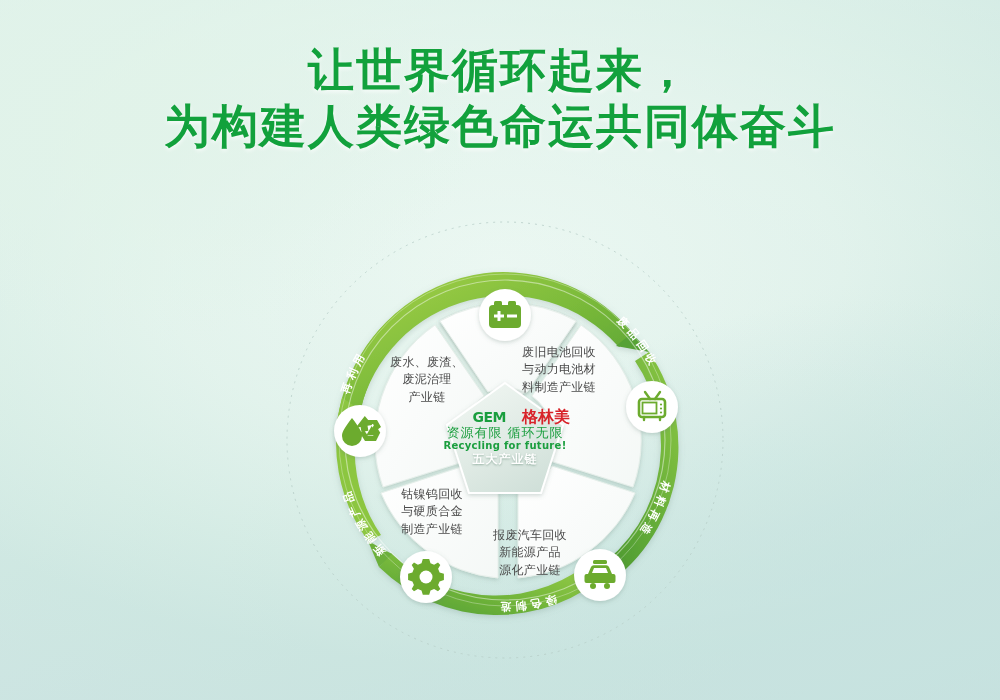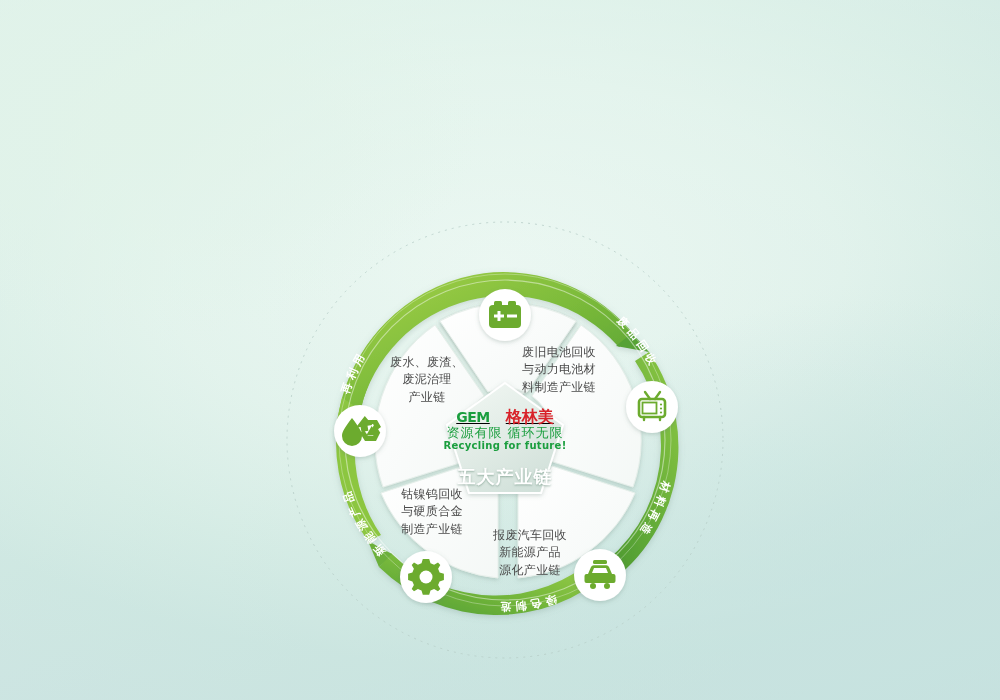--- a/index.html
+++ b/index.html
@@ -49,42 +49,46 @@
     position:absolute;z-index:7;color:#4a4a4a;font-size:12px;line-height:1.45;
     text-align:center;letter-spacing:.3px;width:108px;
     font-family:"DejaVu Sans","Liberation Sans",sans-serif;
     pointer-events:none;
   }
   .lbl-battery{left:505px;top:344px;}
   .lbl-water{left:375px;top:354px;width:104px;}
   .lbl-ewaste{left:583px;top:450px;width:104px;}
   .lbl-metal{left:380px;top:486px;width:104px;}
   .lbl-auto{left:478px;top:527px;width:104px;}
-  .logo-row{display:flex;align-items:center;justify-content:center;gap:16px;height:15px;text-decoration:underline;}
+  .logo-row{display:flex;align-items:center;justify-content:flex-end;gap:16px;height:15px;}
   .logo-gem{
     font-family:"DejaVu Sans","Liberation Sans",sans-serif;
     font-weight:bold;font-size:14px;color:#1a9e3e;letter-spacing:-.5px;
     line-height:1;
   }
   .logo-cn{font-size:16px;font-weight:bold;color:#d8232a;line-height:1;letter-spacing:0;}
   .logo-slogan{font-size:13px;color:#1a9e3e;letter-spacing:1px;margin-top:2px;line-height:1;}
   .logo-eng{font-size:10px;color:#1a9e3e;letter-spacing:.3px;margin-top:2px;line-height:1;font-weight:bold;}
   .centre-sub{
-    margin-top:14px;font-size:18px;font-weight:bold;color:#ffffff;letter-spacing:1px;
+    font-size:12px;font-weight:bold;color:#ffffff;letter-spacing:1px;
     text-shadow:0 1px 2px rgba(90,130,110,.55);
   }
 
   
   .arc-text{font-size:11px;fill:#ffffff;letter-spacing:4px;font-weight:bold;}
 </style>
 </head>
 <body>
 
 <div id="poster">
 
+  <div class="headline">
+    <span class="line l1">让世界循环起来，</span>
+    <span class="line l2">为构建人类绿色命运共同体奋斗</span>
+  </div>
 
   <div id="diagram">
     <svg viewBox="0 0 450 450" xmlns="http://www.w3.org/2000/svg">
       <defs>
         <linearGradient id="gRingA" x1="0%" y1="0%" x2="100%" y2="100%">
           <stop offset="0%" stop-color="#a6d24a"></stop>
           <stop offset="50%" stop-color="#7cbb3a"></stop>
           <stop offset="100%" stop-color="#4e9b32"></stop>
         </linearGradient>
         <linearGradient id="gRingB" x1="100%" y1="0%" x2="0%" y2="100%">

